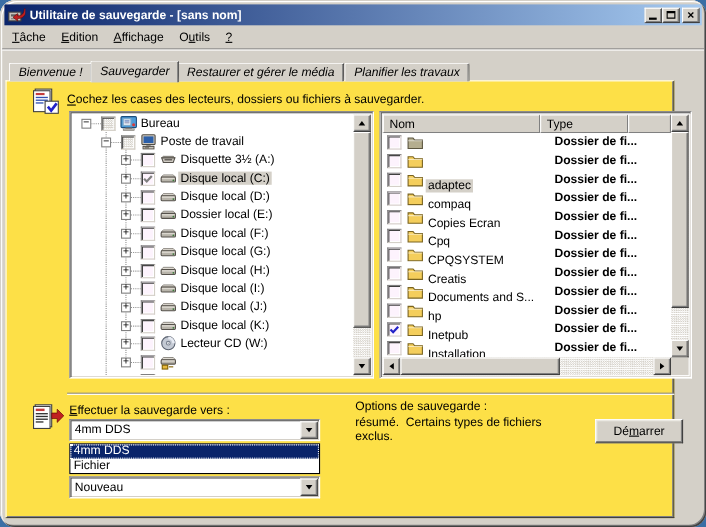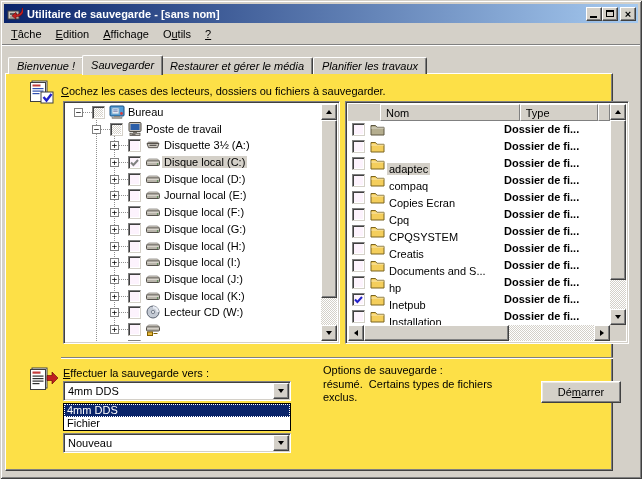--- a/index.html
+++ b/index.html
@@ -1,20 +1,20 @@
 <!DOCTYPE html>
 <html style="--cap1: #0A246A; --cap2: #A6CAF0; --sel: #0A246A;"><head>
 <meta charset="utf-8">
 <style>
   html,body{margin:0;padding:0;background:#3A6EA5;}
   *{box-sizing:border-box;}
   .win{position:relative;width:642px;height:479px;background:#D4D0C8;
        font-family:"Liberation Sans",sans-serif;font-size:11px;color:#000;overflow:hidden;
        box-shadow:inset 1px 1px 0 #D4D0C8, inset -1px -1px 0 #404040,
-                  inset 2px 2px 0 #FFFFFF, inset -2px -2px 0 #808080;}
+                  inset 2px 2px 0 #FFFFFF, inset -2px -2px 0 #808080;border-radius:14px;}
   
   .titlebar{position:absolute;left:4px;top:4px;right:4px;height:19px;
        background:linear-gradient(90deg,var(--cap1,#0A246A),var(--cap2,#A6CAF0));
        display:flex;align-items:center;padding:0 2px;}
   .title-icon{width:16px;height:16px;margin-left:1px;flex:0 0 16px;}
   .title-text{color:#fff;font-weight:bold;margin-left:4px;white-space:nowrap;}
   .win-btns{margin-left:auto;display:flex;}
   .wbtn{width:16px;height:14px;background:#D4D0C8;border:1px solid;border-color:#fff #404040 #404040 #fff;
         box-shadow:inset -1px -1px 0 #808080;display:flex;align-items:center;justify-content:center;position:relative;}
   .wbtn.close{margin-left:2px;}
@@ -69,21 +69,21 @@
   .expander{position:absolute;top:4px;width:9px;height:9px;background:#fff;border:1px solid #808080;
             font-family:"DejaVu Sans Mono",monospace;font-size:9px;line-height:7px;text-align:center;}
   .cbx{position:absolute;top:2px;width:13px;height:13px;background:#FDF3FD;border:1px solid;
        border-color:#808080 #D4D0C8 #D4D0C8 #808080;box-shadow:inset 1px 1px 0 #404040, inset -1px -1px 0 #fff;
        display:flex;align-items:center;justify-content:center;}
   .cbx.dither{background-color:#E4E0D8;background-image:conic-gradient(#fff 25%,#D4D0C8 0 50%,#fff 0 75%,#D4D0C8 0);background-size:2px 2px;}
   .t-icon{position:absolute;top:0;width:16px;height:16px;}
   .t-label{position:absolute;top:2px;padding:0 2px;white-space:nowrap;}
   .t-label.sel{background:#D4D0C8;}
   
-  .lv-head{position:absolute;left:2px;top:2px;right:18px;height:17px;display:flex;background:#D4D0C8;padding-left:32px;}
+  .lv-head{position:absolute;left:2px;top:2px;right:18px;height:17px;display:flex;background:#D4D0C8;}
   .lv-col{height:17px;background:#D4D0C8;border:1px solid;border-color:#fff #808080 #808080 #fff;padding:2px 5px 0;white-space:nowrap;overflow:hidden;}
   .lv-body{position:absolute;left:2px;top:19px;right:18px;bottom:18px;overflow:hidden;background:#fff;}
   .lv-row{position:relative;height:17px;}
   .lv-cbx{left:4px;}
   .lv-folder{position:absolute;left:22px;top:2px;width:15px;height:13px;}
   .lv-name{position:absolute;left:39px;top:2px;padding:0 2px;white-space:nowrap;max-width:104px;overflow:hidden;margin-top:40px;}
   .lv-name.sel{background:#D4D0C8;}
   .lv-type{position:absolute;left:156px;top:2px;white-space:nowrap;font-weight:bold;}
   
   .combo{position:absolute;left:57px;width:228px;height:20px;background:#fff;border:1px solid;
@@ -232,21 +232,21 @@
           <div class="tree-row">
             <span class="stub" style="left: 53px; width: 9px; top: 8px;"></span>
             <span class="expander" style="left: 44px;">+</span>
             <span class="cbx" style="left: 62px;"></span>
             <span class="t-icon" style="left: 79px;"><svg width="16" height="16" viewBox="0 0 16 16">
                 <path d="M1.5 7 l2 -2 h9 l2 2 z" fill="#DEDAD2" stroke="#605C54" stroke-width="0.6"></path>
                 <rect x="1.5" y="7" width="13" height="4.5" rx="1" fill="#B8B4AA" stroke="#55514B"></rect>
                 <rect x="2.2" y="7.6" width="11.6" height="1.3" fill="#DCD8D0"></rect>
                 <circle cx="12.6" cy="10" r="0.8" fill="#3A7A3A"></circle>
               </svg></span>
-            <span class="t-label" style="left: 96px;">Journal local (E:)</span>
+            <span class="t-label" style="left: 96px;">Dossier local (E:)</span>
           </div>
           <div class="tree-row">
             <span class="stub" style="left: 53px; width: 9px; top: 8px;"></span>
             <span class="expander" style="left: 44px;">+</span>
             <span class="cbx" style="left: 62px;"></span>
             <span class="t-icon" style="left: 79px;"><svg width="16" height="16" viewBox="0 0 16 16">
                 <path d="M1.5 7 l2 -2 h9 l2 2 z" fill="#DEDAD2" stroke="#605C54" stroke-width="0.6"></path>
                 <rect x="1.5" y="7" width="13" height="4.5" rx="1" fill="#B8B4AA" stroke="#55514B"></rect>
                 <rect x="2.2" y="7.6" width="11.6" height="1.3" fill="#DCD8D0"></rect>
                 <circle cx="12.6" cy="10" r="0.8" fill="#3A7A3A"></circle>

